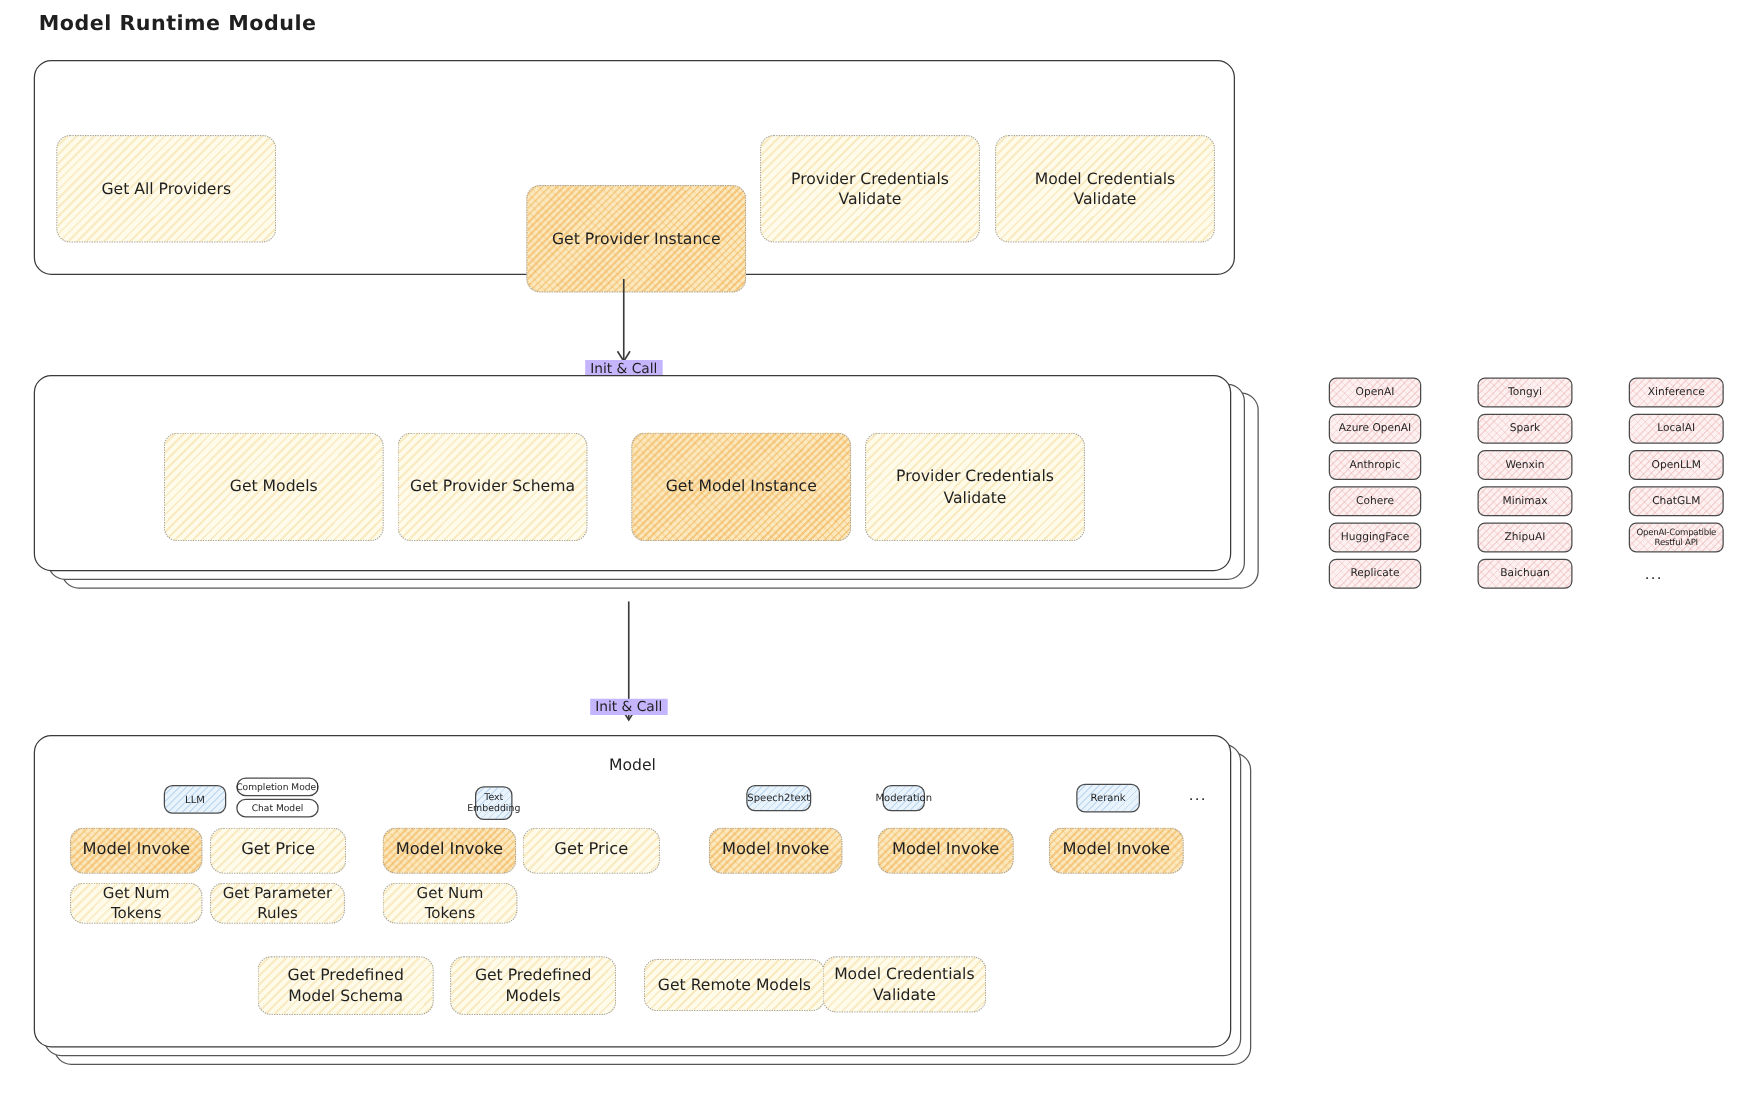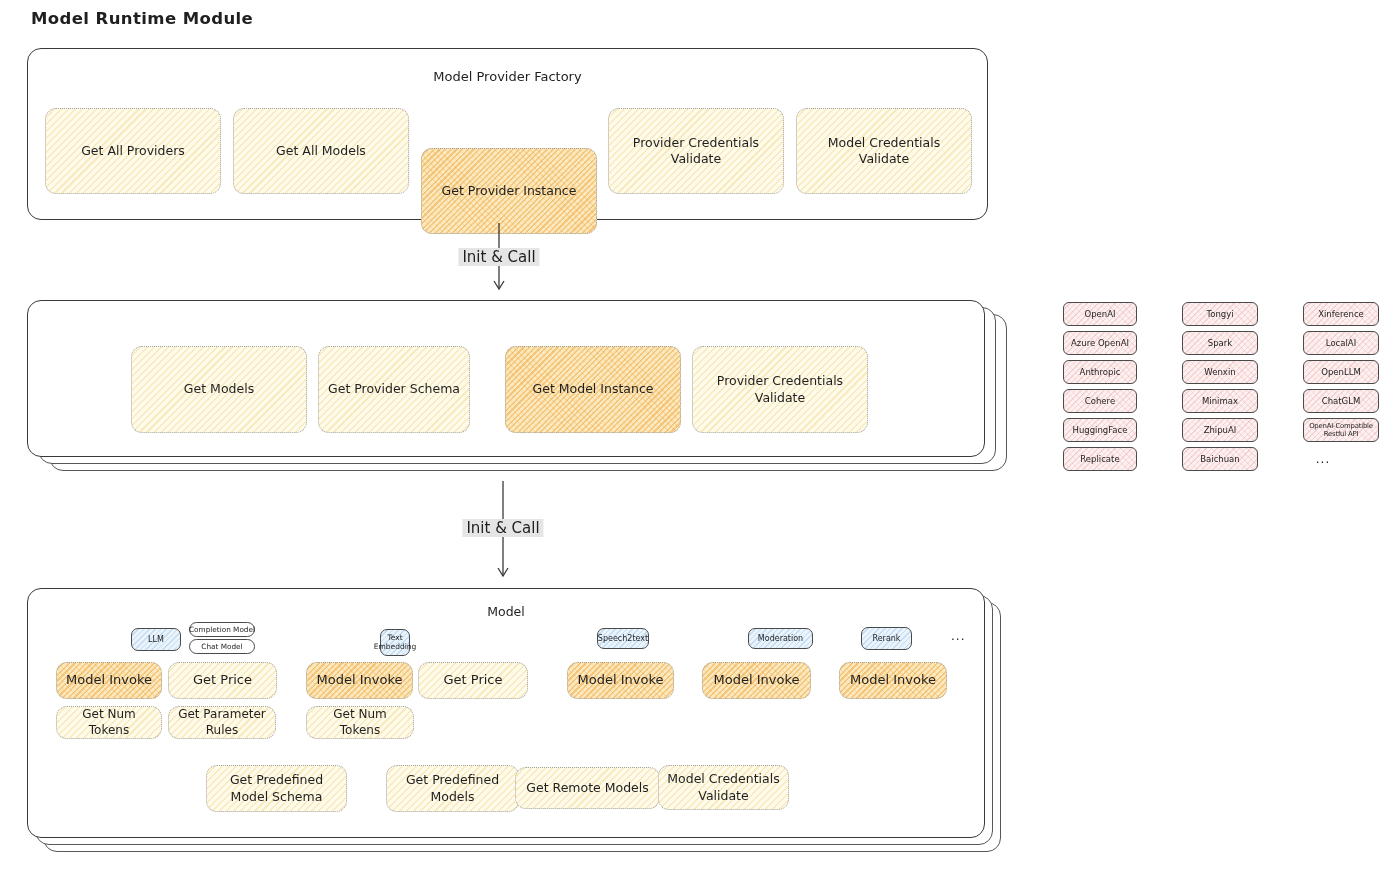--- a/index.html
+++ b/index.html
@@ -59,34 +59,33 @@
     border:1.1px solid #4a4a4a;border-radius:7px;font-size:8px;line-height:1.15;padding:1px 3px;
   }
   .tag-white{
     display:flex;align-items:center;justify-content:center;
     border:1.1px solid #4a4a4a;border-radius:8px;background:#fff;
     font-size:7.3px;white-space:nowrap;padding:0 3px;
   }
   .dots{font-size:12px;letter-spacing:1px;}
 
   .arrow-label{
-    font-size:15px;background:#e5e5e5;padding:0 4px;transform:translateX(-50%);
+    font-size:11px;background:#c4b5fd;padding:0 4px;transform:translateX(-50%);
     white-space:nowrap;
+    margin-top:40px;
   }
   svg{display:block;}
 </style>
 </head>
 <body>
 
 <div class="abs" id="page-title">Model Runtime Module</div>
 
 <div class="abs panel" style="left:27px;top:48px;width:961px;height:172px;">
-  <div class="abs panel-title" style="top:20px;">Model Provider Factory</div>
   <div class="abs op fill-yellow" style="left:17px;top:59px;width:176px;height:86px;">Get All Providers</div>
-  <div class="abs op fill-yellow" style="left:205px;top:59px;width:176px;height:86px;">Get All Models</div>
   <div class="abs op fill-orange" style="left:393px;top:59px;width:176px;height:86px;margin-top:40px;">Get Provider Instance</div>
   <div class="abs op fill-yellow" style="left:580px;top:59px;width:176px;height:86px;">Provider Credentials Validate</div>
   <div class="abs op fill-yellow" style="left:768px;top:59px;width:176px;height:86px;">Model Credentials Validate</div>
 </div>
 
 <svg class="abs" style="left:484px;top:223px;" width="30" height="70">
   <line x1="15" y1="0" x2="15" y2="66" stroke="#3a3a3a" stroke-width="1.3"></line>
   <polyline points="10,58 15,66 20,58" fill="none" stroke="#3a3a3a" stroke-width="1.3"></polyline>
 </svg>
 <div class="abs arrow-label" style="left:499px;top:248px;">Init &amp; Call</div>
@@ -130,33 +129,33 @@
 <div class="abs layer" style="left:43px;top:602px;width:958px;height:250px;"></div>
 <div class="abs layer" style="left:35px;top:595px;width:958px;height:250px;"></div>
 <div class="abs panel" style="left:27px;top:588px;width:958px;height:250px;">
   <div class="abs panel-title" style="top:15px;font-size:12.5px;">Model</div>
 
   <div class="abs tag-blue fill-blue" style="left:103px;top:39px;width:50px;height:23px;">LLM</div>
   <div class="abs tag-white" style="left:161px;top:33px;width:66px;height:15px;">Completion Model</div>
   <div class="abs tag-white" style="left:161px;top:50px;width:66px;height:15px;">Chat Model</div>
   <div class="abs tag-blue fill-blue" style="left:352px;top:40px;width:30px;height:27px;font-size:7.5px;">Text Embedding</div>
   <div class="abs tag-blue fill-blue" style="left:569px;top:39px;width:52px;height:21px;text-align:right;">Speech2text</div>
-  <div class="abs tag-blue fill-blue" style="left:720px;top:39px;width:65px;height:21px;">Moderation</div>
+  <div class="abs tag-blue fill-blue" style="left:678px;top:39px;width:34px;height:21px;">Moderation</div>
   <div class="abs tag-blue fill-blue" style="left:833px;top:38px;width:51px;height:23px;">Rerank</div>
   <div class="abs dots" style="left:923px;top:40px;">...</div>
 
   <div class="abs op fill-orange" style="left:28px;top:73px;width:106px;height:37px;font-size:13px;">Model Invoke</div>
   <div class="abs op fill-yellow" style="left:140px;top:73px;width:109px;height:37px;font-size:13px;">Get Price</div>
   <div class="abs op fill-orange" style="left:278px;top:73px;width:107px;height:37px;font-size:13px;">Model Invoke</div>
   <div class="abs op fill-yellow" style="left:390px;top:73px;width:110px;height:37px;font-size:13px;">Get Price</div>
   <div class="abs op fill-orange" style="left:539px;top:73px;width:107px;height:37px;font-size:13px;">Model Invoke</div>
   <div class="abs op fill-orange" style="left:674px;top:73px;width:109px;height:37px;font-size:13px;">Model Invoke</div>
   <div class="abs op fill-orange" style="left:811px;top:73px;width:108px;height:37px;font-size:13px;">Model Invoke</div>
 
   <div class="abs op fill-yellow" style="left:28px;top:117px;width:106px;height:33px;font-size:12px;">Get Num Tokens</div>
   <div class="abs op fill-yellow" style="left:140px;top:117px;width:108px;height:33px;font-size:12px;">Get Parameter Rules</div>
   <div class="abs op fill-yellow" style="left:278px;top:117px;width:108px;height:33px;font-size:12px;">Get Num Tokens</div>
 
   <div class="abs op fill-yellow" style="left:178px;top:176px;width:141px;height:47px;">Get Predefined Model Schema</div>
-  <div class="abs op fill-yellow" style="left:332px;top:176px;width:133px;height:47px;margin-left:26px;">Get Predefined Models</div>
+  <div class="abs op fill-yellow" style="left:332px;top:176px;width:133px;height:47px;">Get Predefined Models</div>
   <div class="abs op fill-yellow" style="left:487px;top:178px;width:145px;height:42px;">Get Remote Models</div>
   <div class="abs op fill-yellow" style="left:630px;top:176px;width:131px;height:45px;">Model Credentials Validate</div>
 </div>
 
 </body></html>

